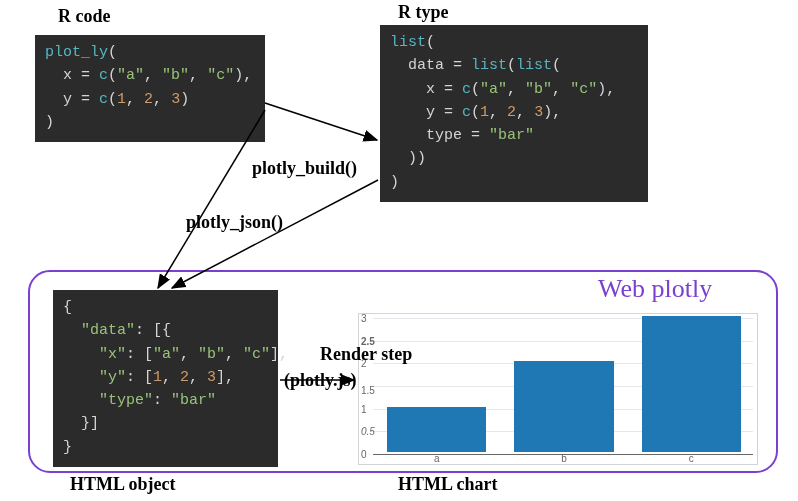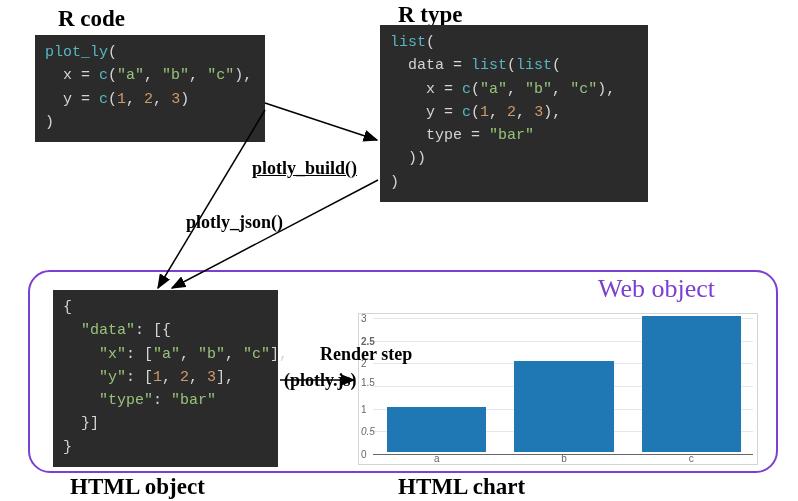--- a/index.html
+++ b/index.html
@@ -7,21 +7,21 @@
     width: 798px;
     height: 501px;
     background: #ffffff;
     font-family: "Times New Roman", serif;
     position: relative;
     overflow: hidden;
   }
   .heading {
     position: absolute;
     font-weight: bold;
-    font-size: 23px;
+    font-size: 18px;
     color: #000;
   }
   .code-box {
     position: absolute;
     background: #2b2b2b;
     color: #d4d4d4;
     font-family: Consolas, "Courier New", monospace;
     font-size: 15px;
     padding: 6px 10px 8px 10px;
     line-height: 1.55;
@@ -112,49 +112,49 @@
 <div class="heading" style="left:70px; top:474px;">HTML object</div>
 <div class="heading" style="left:398px; top:474px;">HTML chart</div>
 
 <div class="code-box" id="box-rcode" style="left:35px; top:35px; width:230px;"><div><span class="tok-fn">plot_ly</span><span class="tok-punc">(</span></div><div><span class="tok-id">  x </span><span class="tok-punc">= </span><span class="tok-fn">c</span><span class="tok-punc">(</span><span class="tok-str">"a"</span><span class="tok-punc">, </span><span class="tok-str">"b"</span><span class="tok-punc">, </span><span class="tok-str">"c"</span><span class="tok-punc">),</span></div><div><span class="tok-id">  y </span><span class="tok-punc">= </span><span class="tok-fn">c</span><span class="tok-punc">(</span><span class="tok-num">1</span><span class="tok-punc">, </span><span class="tok-num">2</span><span class="tok-punc">, </span><span class="tok-num">3</span><span class="tok-punc">)</span></div><div><span class="tok-punc">)</span></div></div>
 
 <div class="code-box" id="box-rlist" style="left:380px; top:25px; width:268px;"><div><span class="tok-fn">list</span><span class="tok-punc">(</span></div><div><span class="tok-id">  data </span><span class="tok-punc">= </span><span class="tok-fn">list</span><span class="tok-punc">(</span><span class="tok-fn">list</span><span class="tok-punc">(</span></div><div><span class="tok-id">    x </span><span class="tok-punc">= </span><span class="tok-fn">c</span><span class="tok-punc">(</span><span class="tok-str">"a"</span><span class="tok-punc">, </span><span class="tok-str">"b"</span><span class="tok-punc">, </span><span class="tok-str">"c"</span><span class="tok-punc">),</span></div><div><span class="tok-id">    y </span><span class="tok-punc">= </span><span class="tok-fn">c</span><span class="tok-punc">(</span><span class="tok-num">1</span><span class="tok-punc">, </span><span class="tok-num">2</span><span class="tok-punc">, </span><span class="tok-num">3</span><span class="tok-punc">),</span></div><div><span class="tok-id">    type </span><span class="tok-punc">= </span><span class="tok-str">"bar"</span></div><div><span class="tok-punc">  ))</span></div><div><span class="tok-punc">)</span></div></div>
 
 <div class="code-box" id="box-json" style="left:53px; top:290px; width:225px;"><div><span class="tok-punc">{</span></div><div><span class="tok-json-key">  "data"</span><span class="tok-punc">: [{</span></div><div><span class="tok-json-key">    "x"</span><span class="tok-punc">: [</span><span class="tok-str">"a"</span><span class="tok-punc">, </span><span class="tok-str">"b"</span><span class="tok-punc">, </span><span class="tok-str">"c"</span><span class="tok-punc">],</span></div><div><span class="tok-json-key">    "y"</span><span class="tok-punc">: [</span><span class="tok-num">1</span><span class="tok-punc">, </span><span class="tok-num">2</span><span class="tok-punc">, </span><span class="tok-num">3</span><span class="tok-punc">],</span></div><div><span class="tok-json-key">    "type"</span><span class="tok-punc">: </span><span class="tok-str">"bar"</span></div><div><span class="tok-punc">  }]</span></div><div><span class="tok-punc">}</span></div></div>
 
 <div class="browser-frame" style="left:28px; top:270px; width:750px; height:203px;"></div>
-<div class="browser-label" style="left:598px; top:274px;">Web object</div>
+<div class="browser-label" style="left:598px; top:274px;">Web plotly</div>
 
 <div class="chart-container" id="chart" style="left:358px; top:313px; width:400px; height:152px;">
   <div class="chart-plot" id="chart-plot">
       <div class="chart-gridline" style="top: 140px;"></div>
       <div class="chart-axis-y-tick" style="top: 140px;">0</div>
       <div class="chart-gridline" style="top: 117.333px;"></div>
       <div class="chart-axis-y-tick" style="top: 117.333px; font-style: italic;">0.5</div>
       <div class="chart-gridline" style="top: 94.6667px;"></div>
       <div class="chart-axis-y-tick" style="top: 94.6667px;">1</div>
       <div class="chart-gridline" style="top: 72px;"></div>
-      <div class="chart-axis-y-tick" style="top: 68px; text-align: right;">1.5</div>
+      <div class="chart-axis-y-tick" style="top: 76px; text-align: right;">1.5</div>
       <div class="chart-gridline" style="top: 49.3333px;"></div>
       <div class="chart-axis-y-tick" style="top: 49.3333px;">2</div>
       <div class="chart-gridline" style="top: 26.6667px;"></div>
       <div class="chart-axis-y-tick" style="top: 26.6667px; font-weight: bold;">2.5</div>
       <div class="chart-gridline" style="top: 4px;"></div>
       <div class="chart-axis-y-tick" style="top: 4px;">3</div>
       <div class="chart-baseline" style="top: 140px;"></div>
       <div class="chart-bar" style="left: 28.0067px; width: 99.32px; height: 45.3333px; background: rgb(31, 119, 180);"></div>
       <div class="chart-axis-x-tick" style="left: 77.6667px;">a</div>
       <div class="chart-bar" style="left: 155.34px; width: 99.32px; height: 90.6667px; background: rgb(31, 119, 180);"></div>
       <div class="chart-axis-x-tick" style="left: 205px;">b</div>
       <div class="chart-bar" style="left: 282.673px; width: 99.32px; height: 136px; background: rgb(31, 119, 180);"></div>
       <div class="chart-axis-x-tick" style="left: 332.333px;">c</div>
     </div>
 </div>
 
-<div class="arrow-label" style="left:252px; top:158px;text-decoration:underline;">plotly_build()</div>
+<div class="arrow-label" style="left:252px; top:158px;">plotly_build()</div>
 <div class="arrow-label" style="left:186px; top:212px;">plotly_json()</div>
 <div class="arrow-label" style="left:284px; top:344px;margin-left:36px;">Render step</div>
 <div class="arrow-label" style="left:284px; top:370px;">(plotly.js)</div>
 
 <svg class="arrows">
   <defs>
     <marker id="arrowhead" markerWidth="10" markerHeight="8" refX="9" refY="4" orient="auto">
       <polygon points="0 0, 10 4, 0 8" fill="#000"></polygon>
     </marker>
   </defs>

